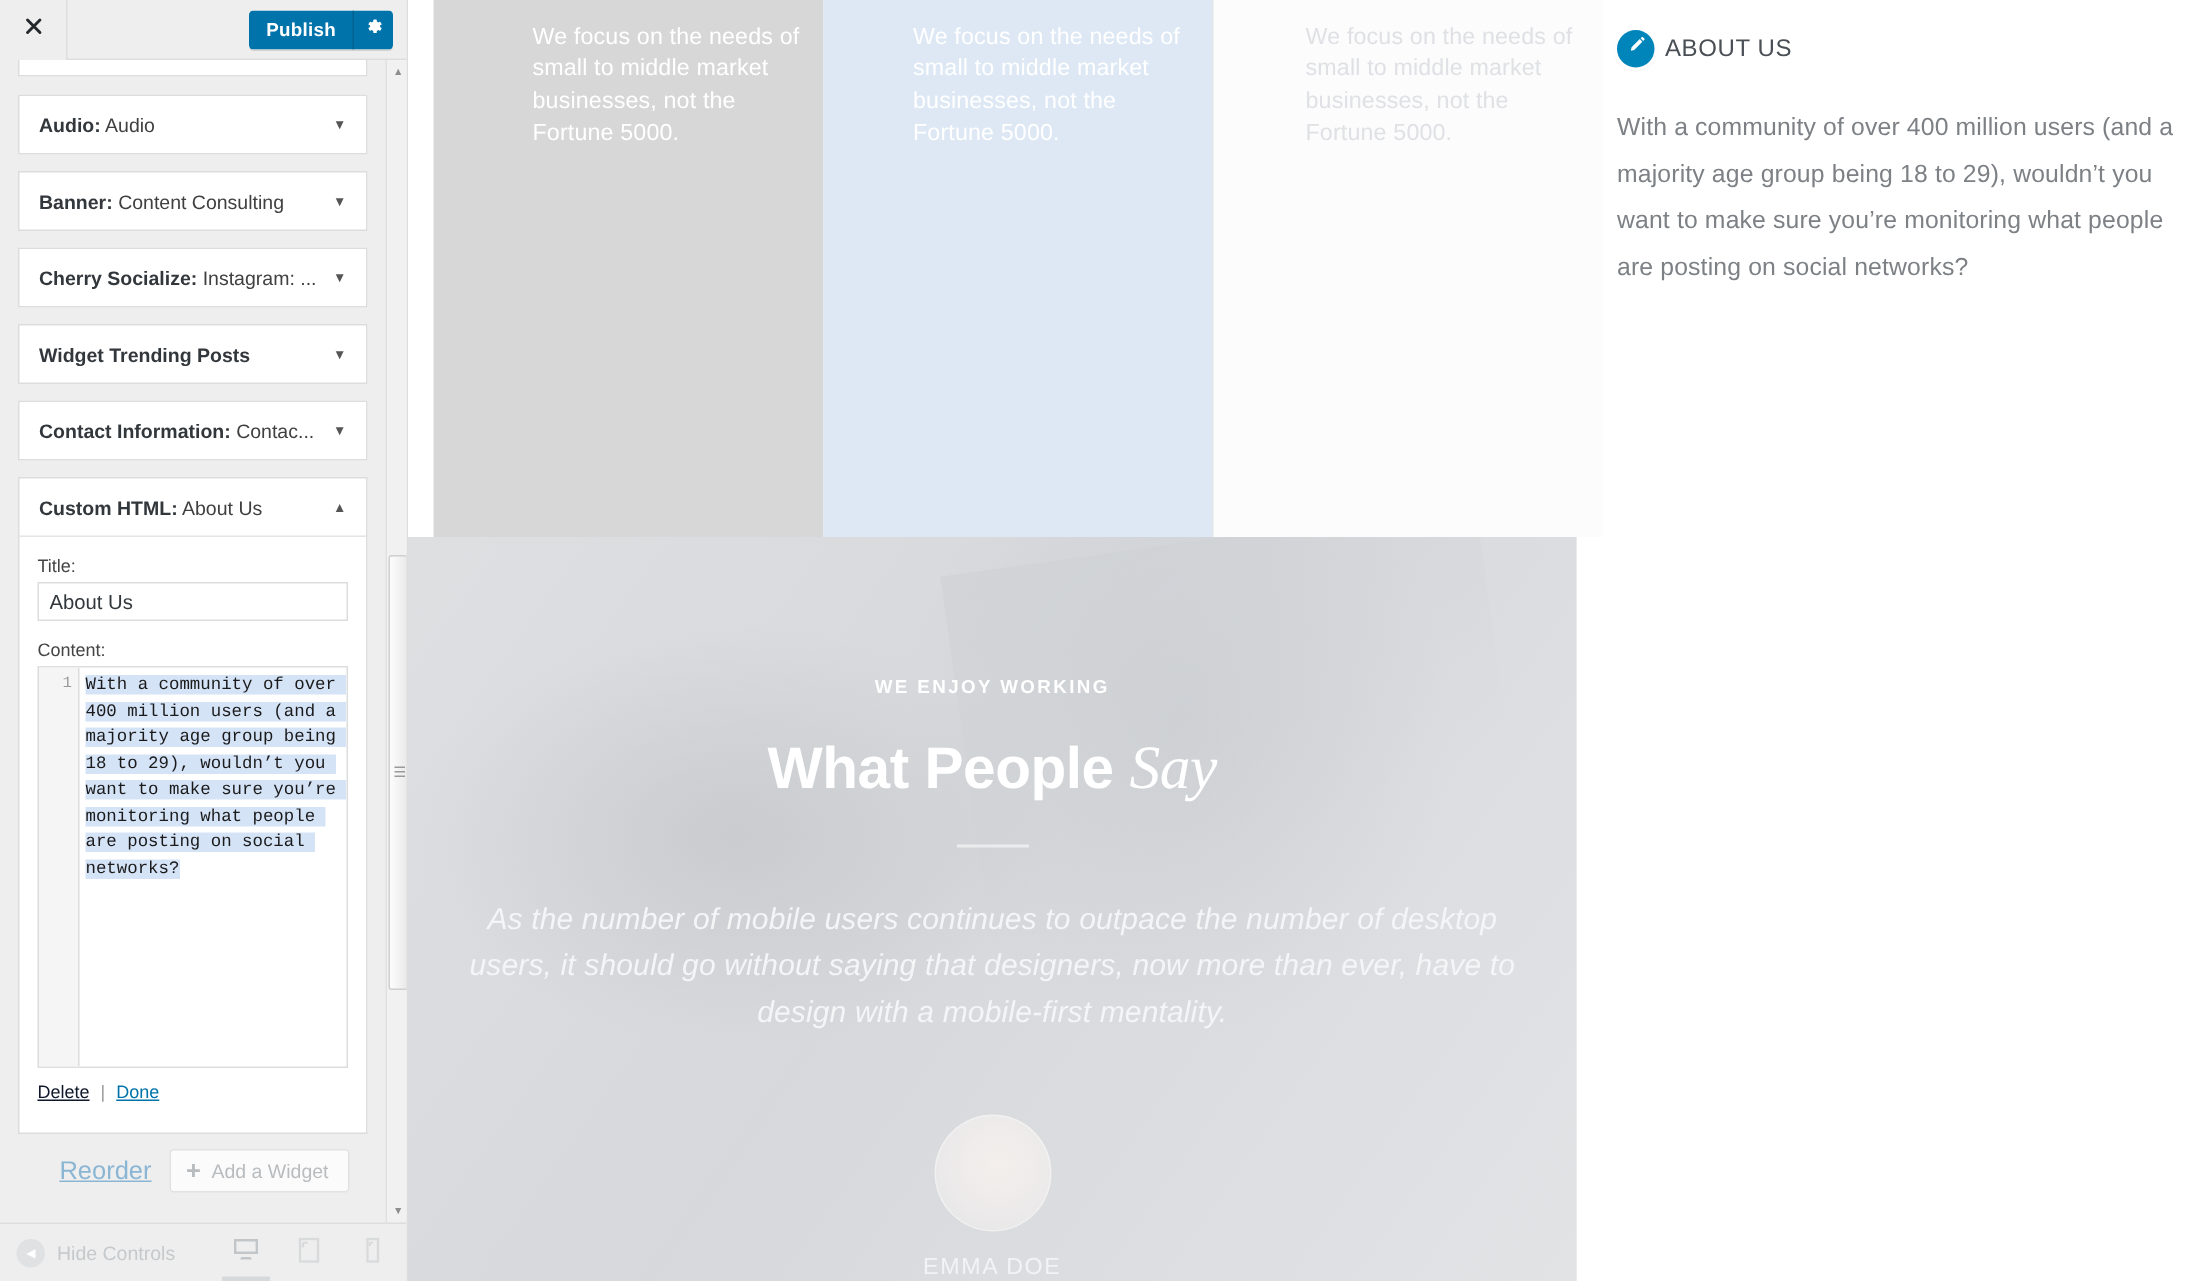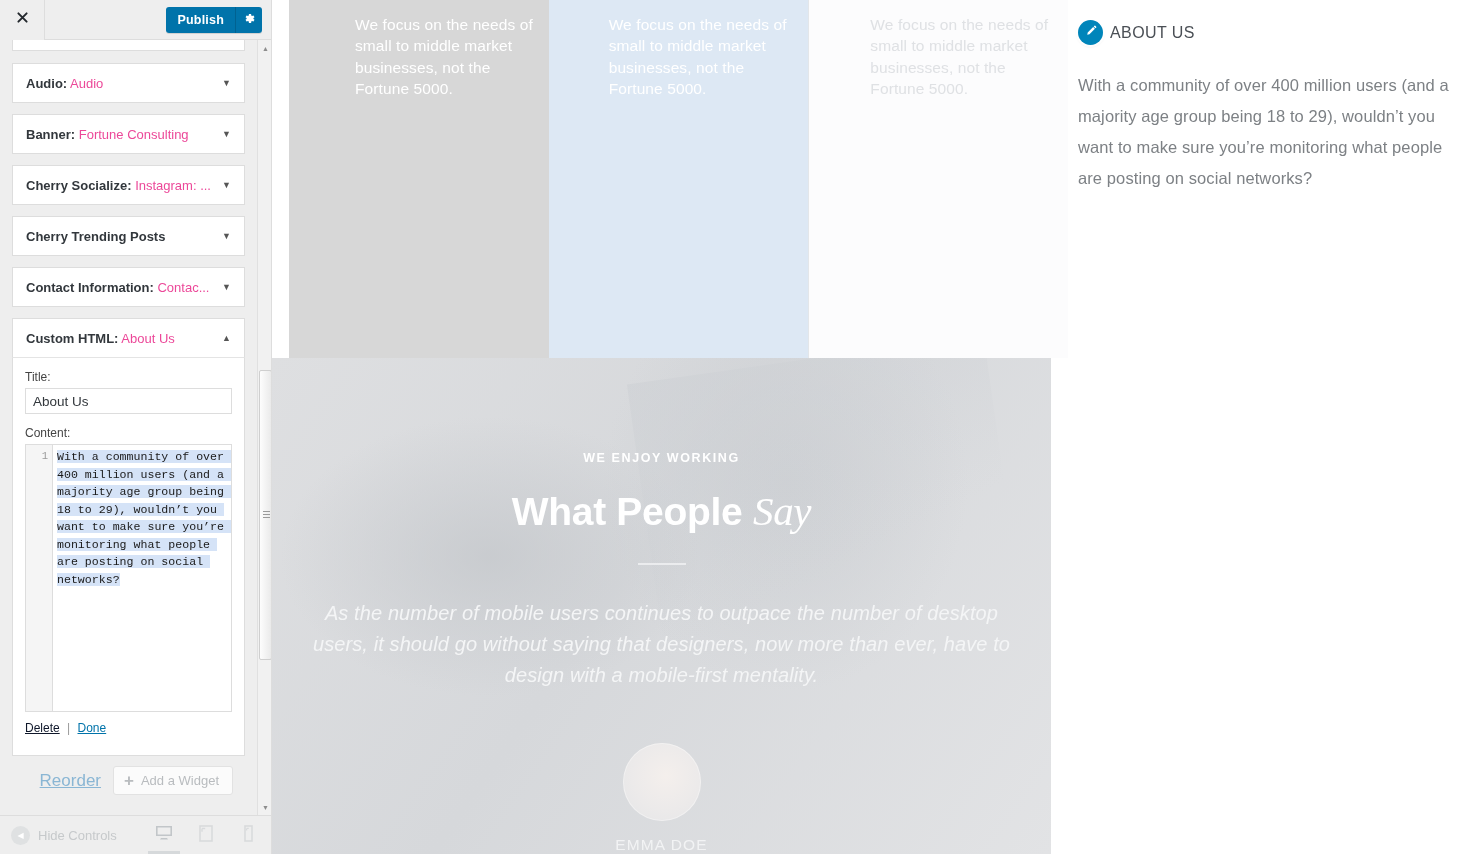--- a/index.html
+++ b/index.html
@@ -75,21 +75,21 @@
     height: 40px;
     margin-bottom: 11px;
     display: flex; align-items: center;
     padding: 0 13px 0 13px;
     cursor: pointer;
     font-size: 13px;
   }
   .widget-head.open { margin-bottom: 0; border-bottom: 1px solid #e4e4e4; }
   .w-title { flex: 1; white-space: nowrap; overflow: hidden; }
   .w-title b { color: #32373c; font-weight: bold; }
-  .w-title span { color: #ec4899; font-weight: normal; }
+  .w-title span { color: #404040; font-weight: normal; }
   .w-arrow { color: #555; font-size: 9px; line-height: 1; margin-left: 6px; }
 
   .widget-body {
     background: #fff;
     border: 1px solid #dddddd;
     border-top: none;
     padding: 12px 12px 20px 12px;
     margin-bottom: 0;
   }
   .field-label {
@@ -382,36 +382,36 @@
           <div class="w-title">
             <b>Audio:</b>
             <span>Audio</span>
           </div>
           <div class="w-arrow">▼</div>
         </div>
 
         <div class="widget-head">
           <div class="w-title">
             <b>Banner:</b>
-            <span>Fortune Consulting</span>
+            <span>Content Consulting</span>
           </div>
           <div class="w-arrow">▼</div>
         </div>
 
         <div class="widget-head">
           <div class="w-title">
             <b>Cherry Socialize:</b>
             <span>Instagram: ...</span>
           </div>
           <div class="w-arrow">▼</div>
         </div>
 
         <div class="widget-head">
           <div class="w-title">
-            <b>Cherry Trending Posts</b>
+            <b>Widget Trending Posts</b>
             <span></span>
           </div>
           <div class="w-arrow">▼</div>
         </div>
 
         <div class="widget-head">
           <div class="w-title">
             <b>Contact Information:</b>
             <span>Contac...</span>
           </div>

